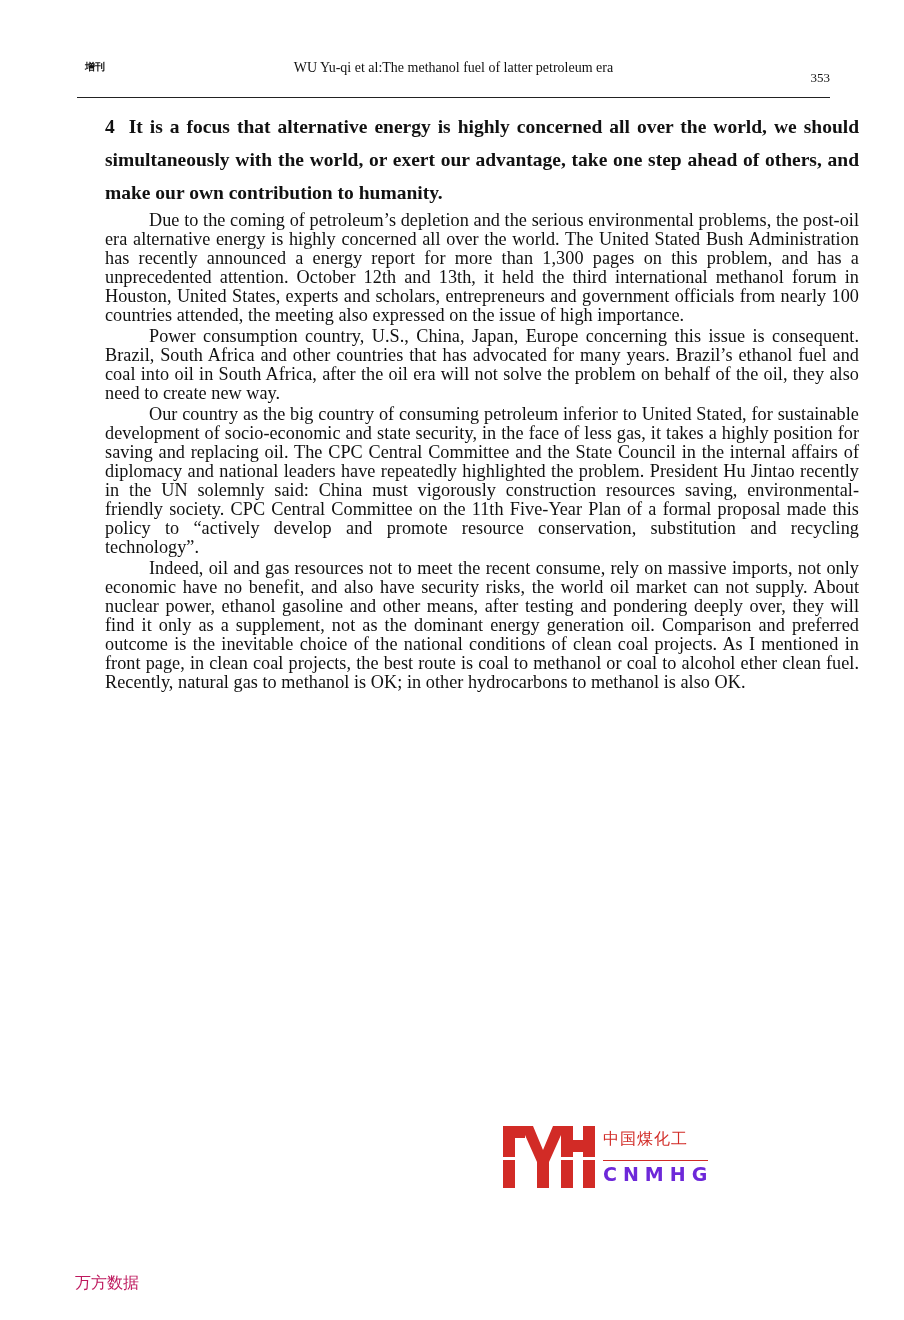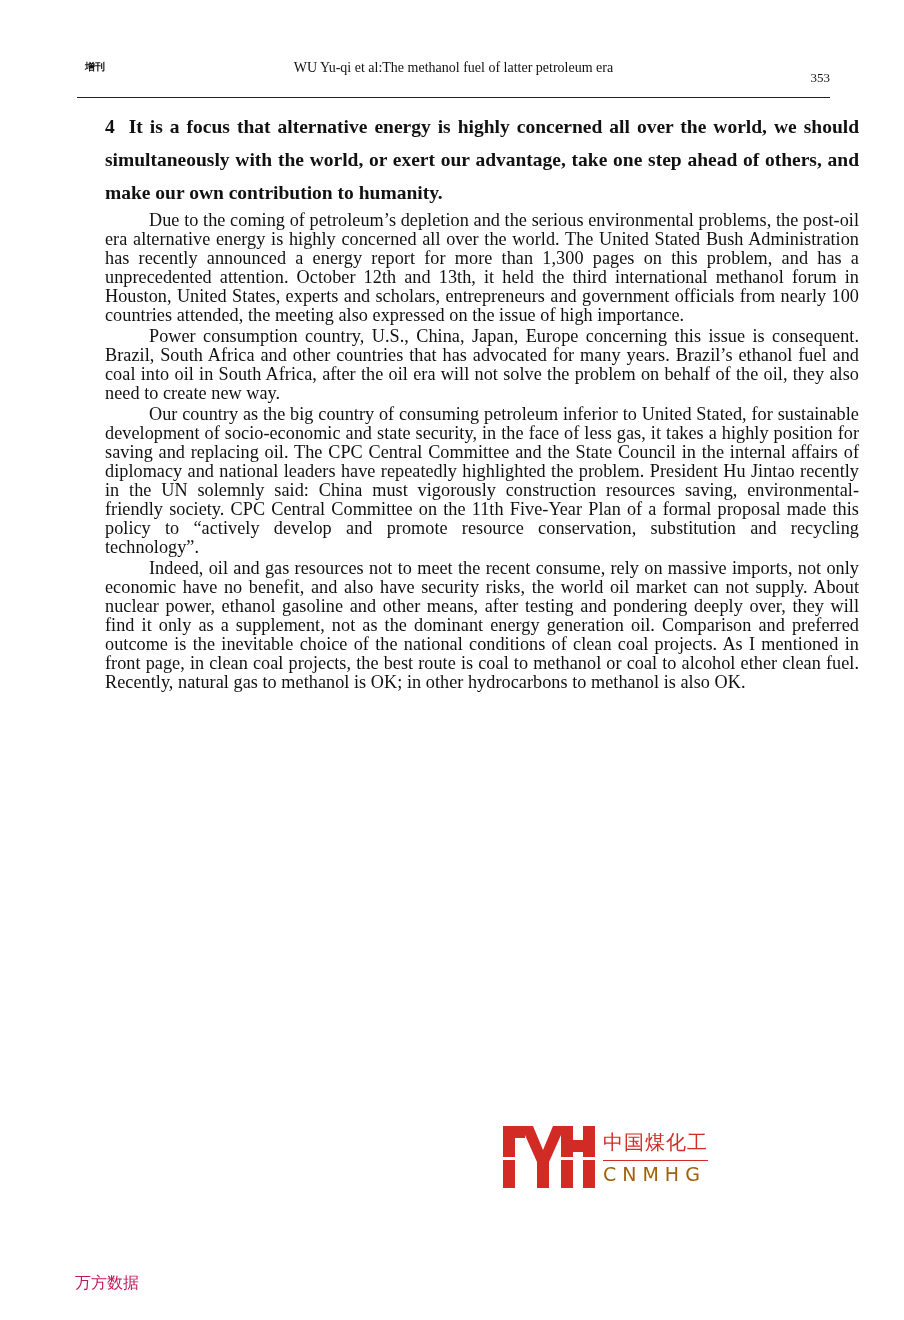--- a/index.html
+++ b/index.html
@@ -13,23 +13,23 @@
     .header .right { position: absolute; right: 0; top: 12px; font-size: 13px; }
     .header-rule { position: absolute; left: 77px; right: 74px; top: 97px; height: 0; border-top: 1.5px solid #222; }
 
     .content { position: absolute; left: 77px; width: 754px; top: 110px; margin-left: 28px; }
     .heading { font-weight: bold; font-size: 19.5px; line-height: 33px; margin: 0 0 2px 0; text-align: justify; }
     .heading .num { margin-right: 14px; }
     p.para { font-size: 18.2px; line-height: 19px; margin: 0 0 2px 0; text-indent: 44px; text-align: justify; letter-spacing: 0.05px; }
 
     .watermark { position: absolute; left: 503px; top: 1126px; width: 215px; height: 62px; background: #fff; }
     .wm-logo { position: absolute; left: 0; top: 0; width: 92px; height: 62px; }
-    .wm-cn { position: absolute; left: 100px; top: 3px; font-size: 20px; color: #d22b26; letter-spacing: 1px; }
+    .wm-cn { position: absolute; left: 100px; top: 3px; font-size: 16px; color: #d22b26; letter-spacing: 1px; }
     .wm-line { position: absolute; left: 100px; top: 34px; width: 105px; border-top: 1.5px solid #d22b26; }
-    .wm-en { position: absolute; left: 100px; top: 37px; font-size: 19px; color: #a16207; letter-spacing: 6px; font-weight: normal; }
+    .wm-en { position: absolute; left: 100px; top: 37px; font-size: 19px; color: #6d28d9; letter-spacing: 6px; font-weight: bold; }
 
     .footer { position: absolute; left: 75px; top: 1273px; font-size: 16px; color: #be185d; }
   </style>
 </head>
 <body>
 
 <div class="header serif">
   <span class="left sans">增刊</span>
   <span class="center">WU Yu-qi et al:The methanol fuel of latter petroleum era</span>
   <span class="right">353</span>

